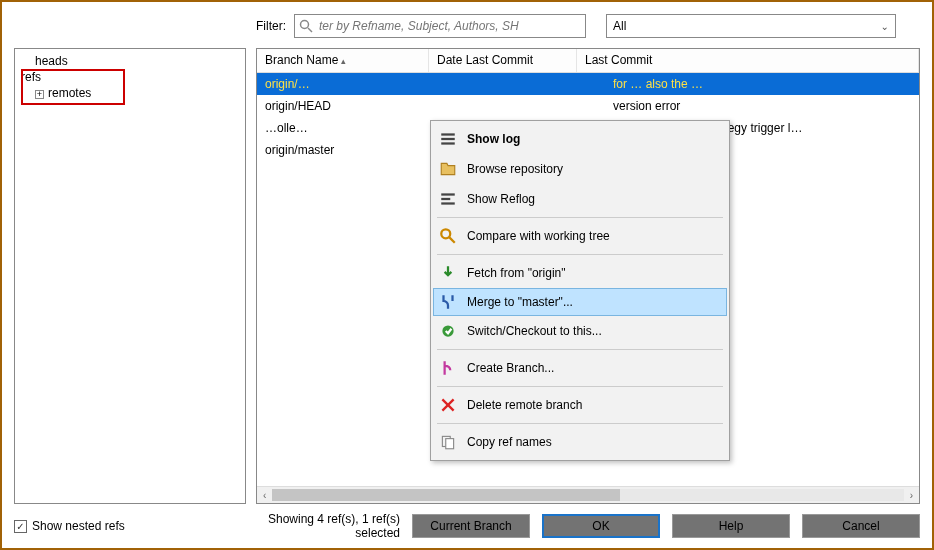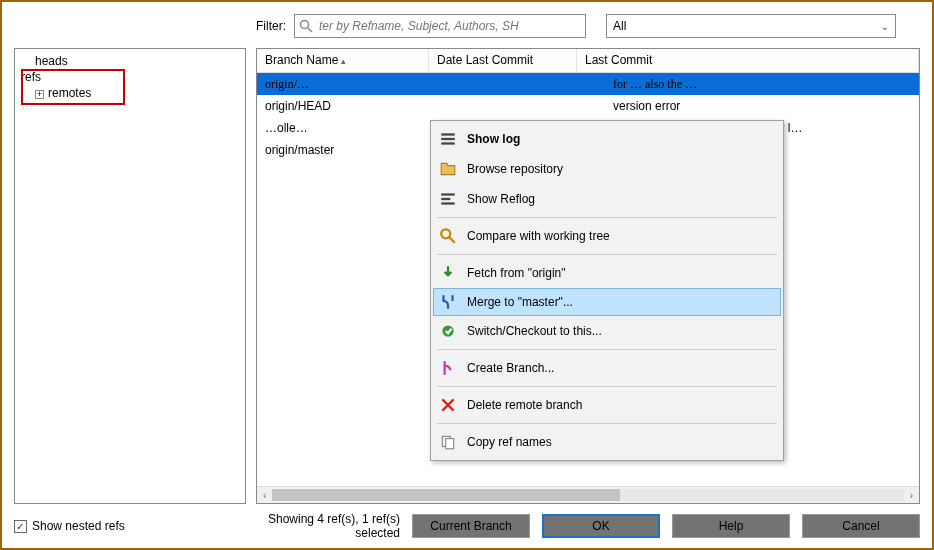--- a/index.html
+++ b/index.html
@@ -120,22 +120,21 @@
   .col-last { flex: 1; }
   .list-body { flex: 1; overflow: hidden; }
   .list-row {
     display: flex;
     height: 22px;
     align-items: center;
     white-space: nowrap;
   }
   .list-row.selected {
     background: #0a6cd6;
-    color: #000000;
-    font-family: Liberation Serif, serif;
+    color: #fde047;
   }
   .list-row .cell {
     padding: 0 8px;
     overflow: hidden;
     text-overflow: ellipsis;
   }
   .list-row .cell.col-date { width: 176px; }
   .hscroll {
     height: 17px;
     background: #f0f0f0;
@@ -162,21 +161,21 @@
     position: absolute;
     left: 0; top: 0;
     width: 55%;
     height: 100%;
     background: #c4c4c4;
   }
   .context-menu {
     position: absolute;
     left: 428px;
     top: 118px;
-    width: 354px;
+    width: 300px;
     background: #f2f2f2;
     border: 1px solid #a0a0a0;
     box-shadow: 2px 2px 5px rgba(0,0,0,.25);
     padding: 3px 2px;
     z-index: 50;
   }
   .menu-item {
     display: flex;
     align-items: center;
     height: 30px;

